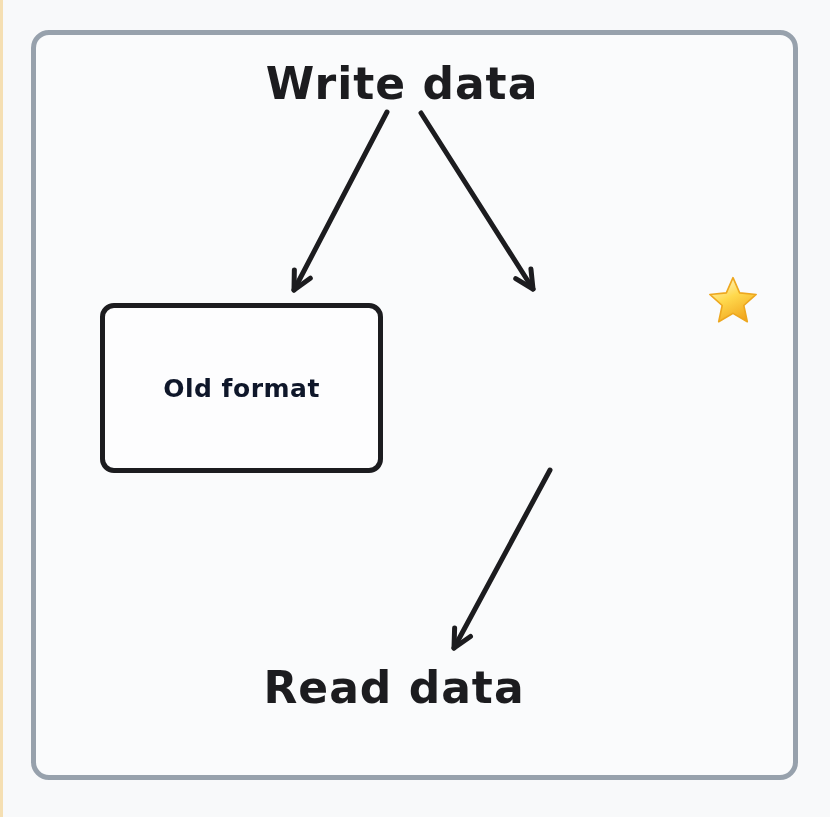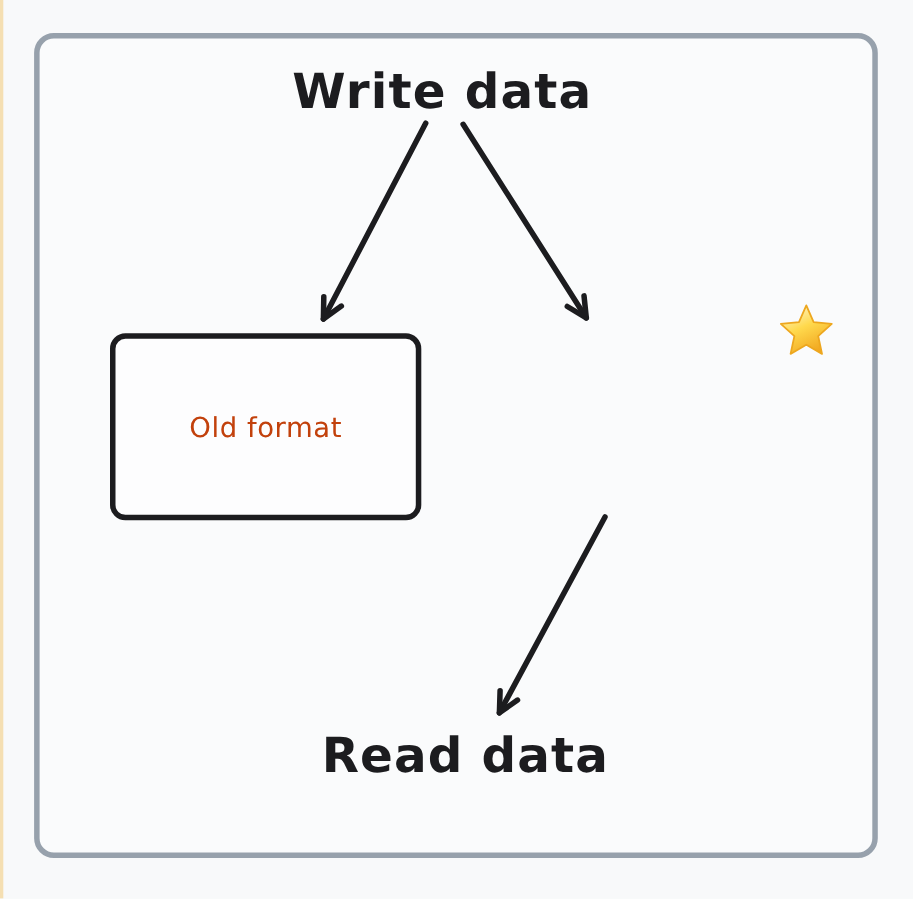--- a/index.html
+++ b/index.html
@@ -33,38 +33,38 @@
   .big-label {
     position: absolute;
     transform: translateX(-50%);
     font-size: 44px;
     font-weight: 700;
     letter-spacing: 1px;
     color: #1c1c1f;
     white-space: nowrap;
   }
   .write-label { left: 402px; top: 58px; }
-  .read-label  { left: 423px; top: 662px; }
+  .read-label  { left: 394px; top: 662px; }
   .node-box {
     position: absolute;
     border: 5.5px solid #1c1c1f;
     border-radius: 14px;
     background: #fdfdfe;
     box-sizing: border-box;
     display: flex;
     align-items: center;
     justify-content: center;
   }
   .old-box { left: 100px; top: 303px; width: 283px; height: 170px; }
   .new-box { left: 458px; top: 301px; width: 279px; height: 165px; }
   .node-label {
     font-size: 25px;
-    font-weight: 400;
+    font-weight: 700;
     letter-spacing: 0.5px;
-    color: #c2410c;
+    color: #0f172a;
     white-space: nowrap;
   }
   .arrows-layer {
     position: absolute;
     left: 0; top: 0;
     width: 830px; height: 817px;
     pointer-events: none;
   }
   .star-badge {
     position: absolute;

